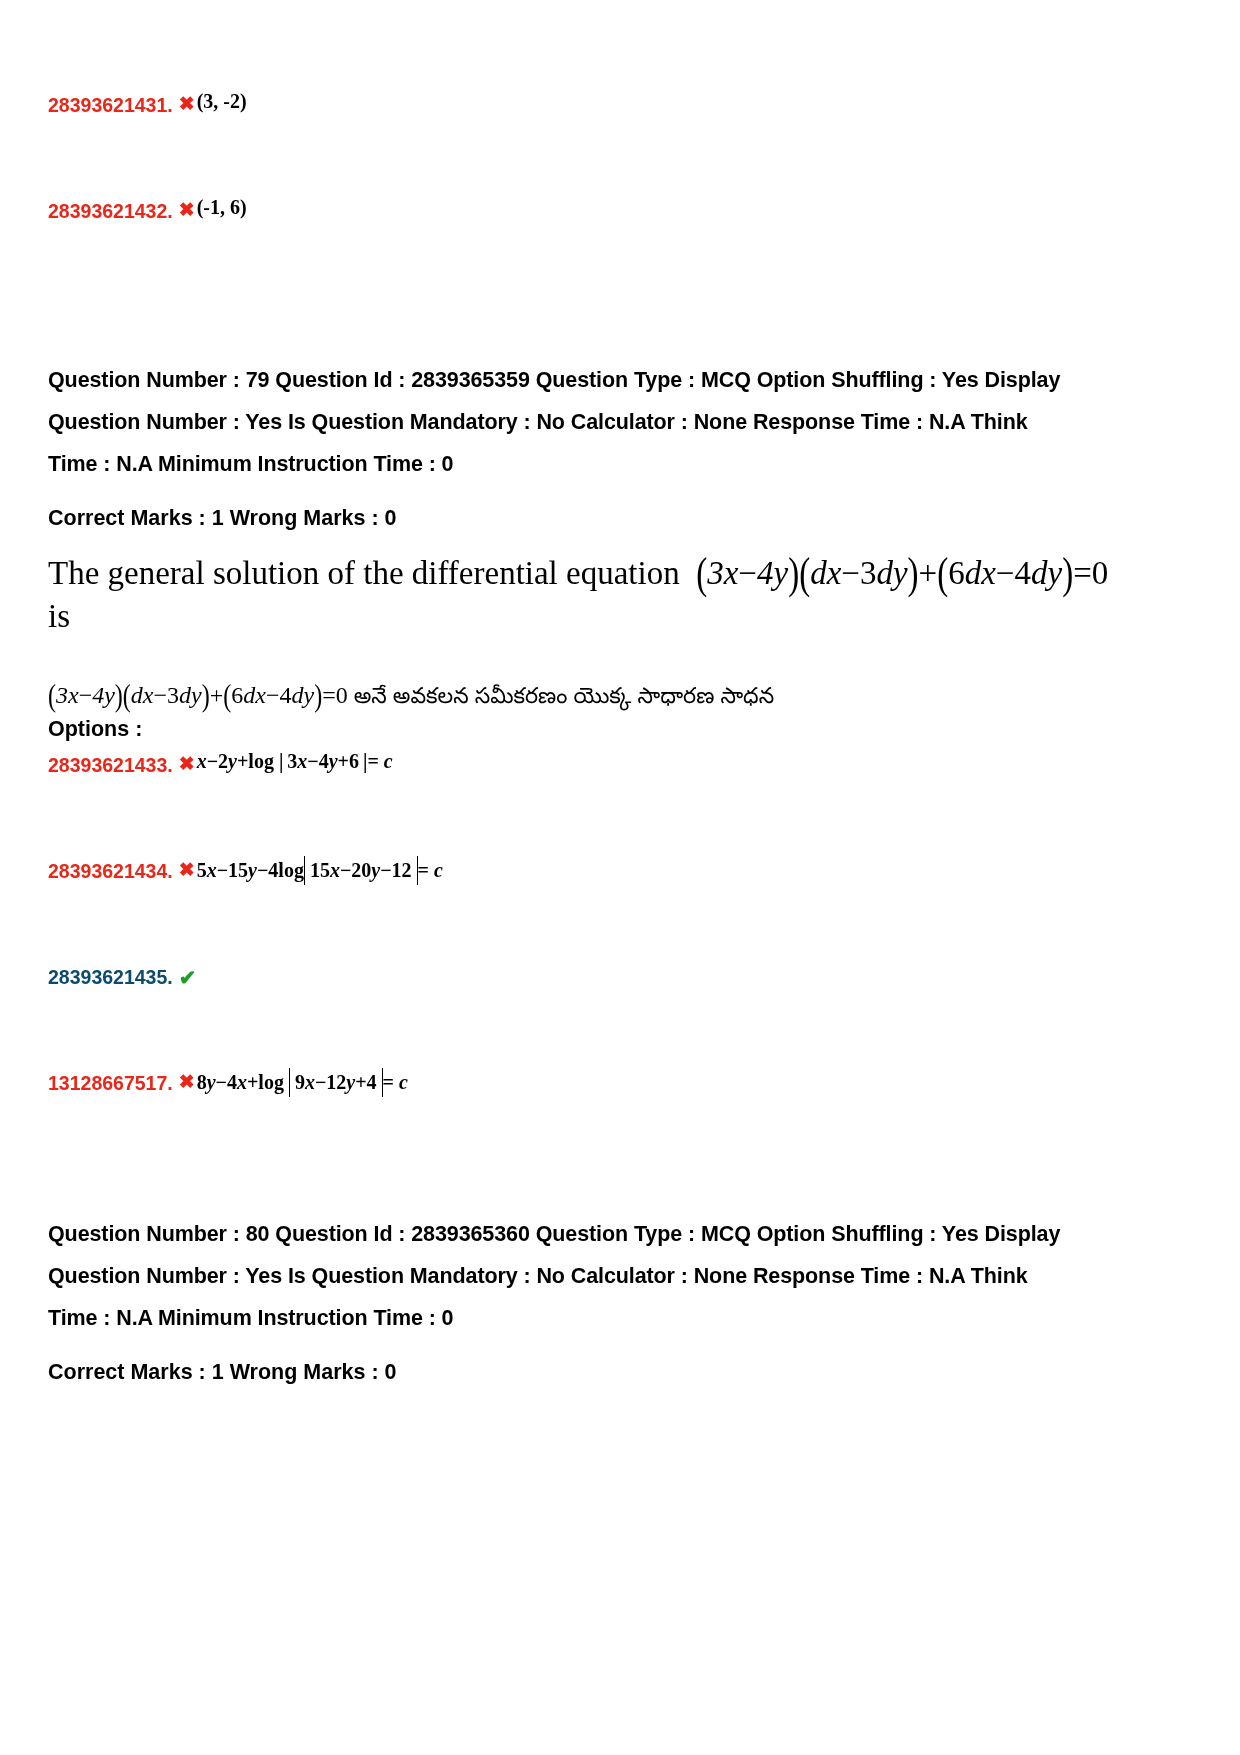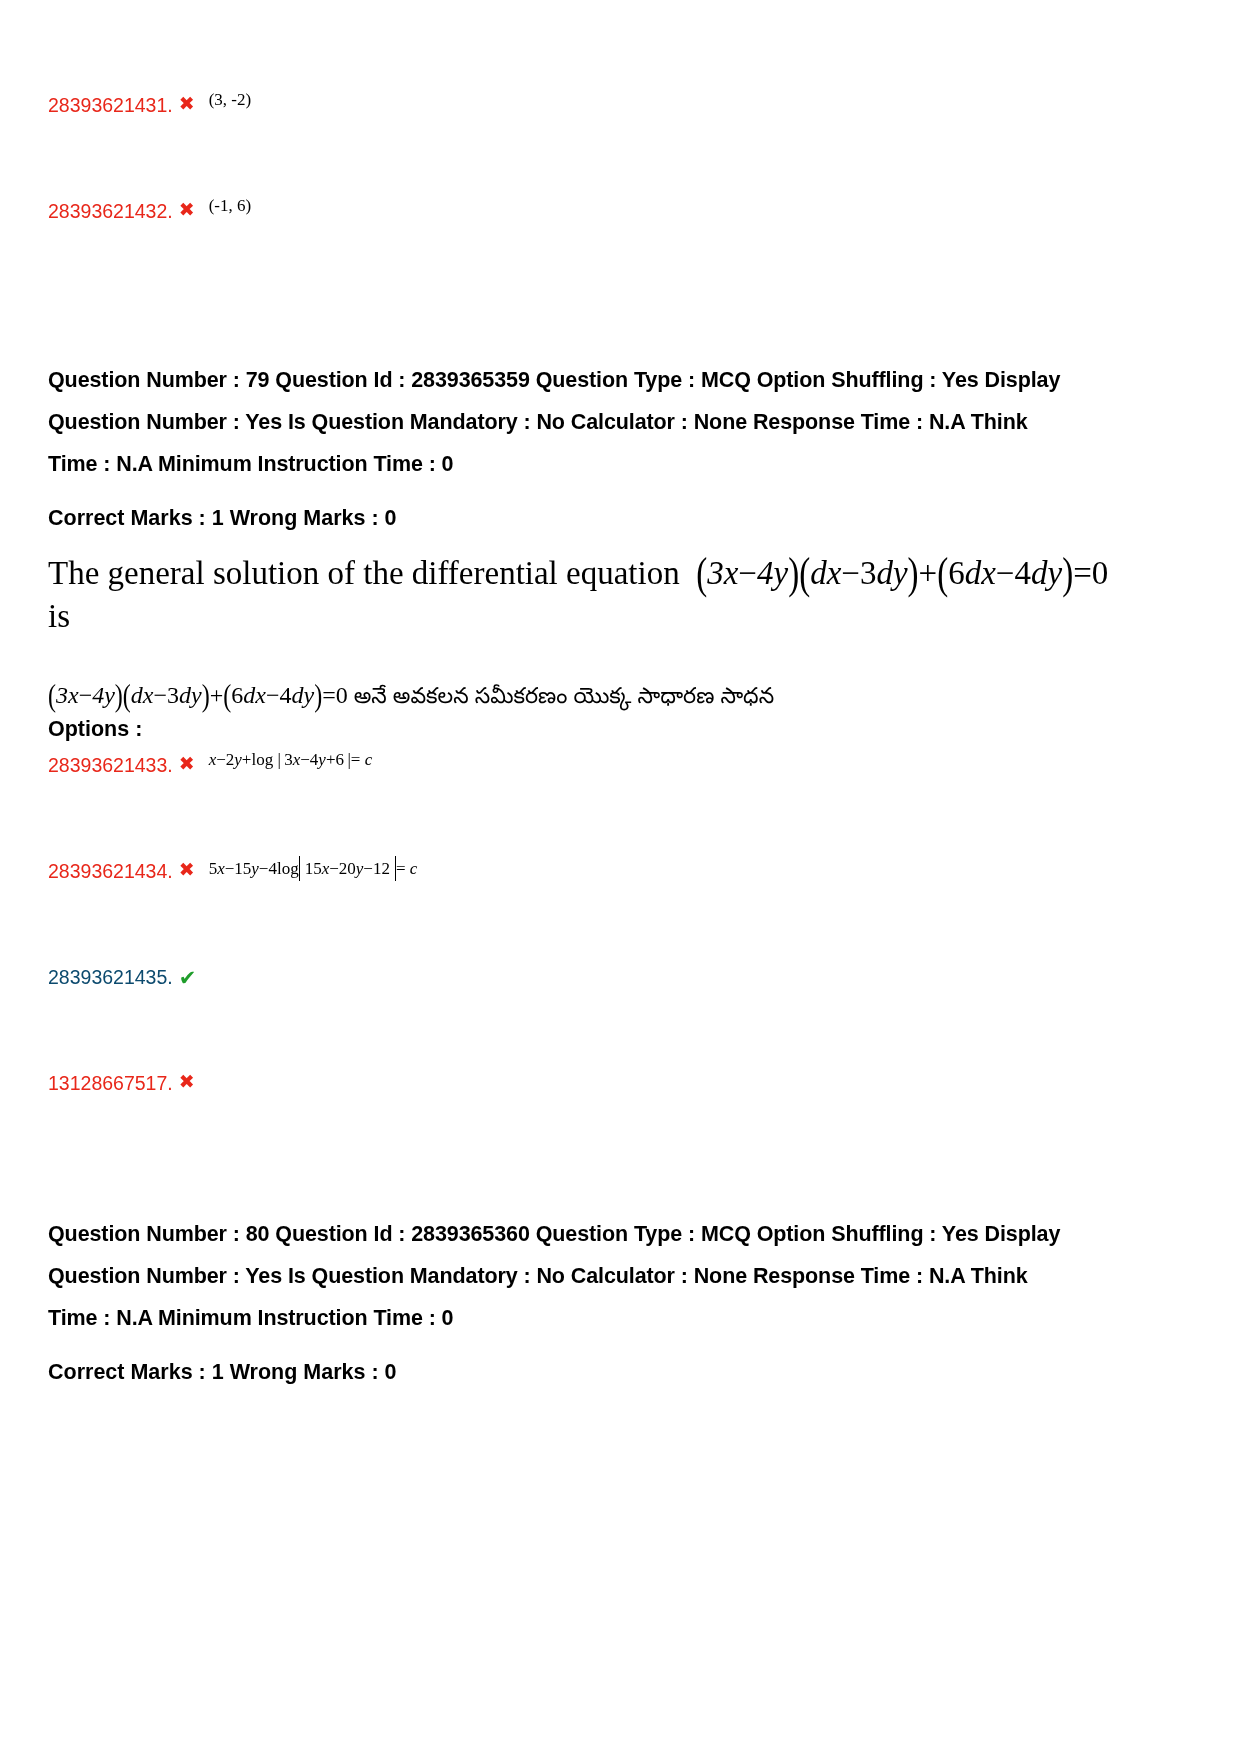--- a/index.html
+++ b/index.html
@@ -20,43 +20,44 @@
     box-sizing: border-box;
     padding: 90px 100px 40px 48px;
     position: relative;
   }
   
   .opt-row {
     display: flex;
     align-items: flex-start;
     margin: 0 0 0 0;
     min-height: 46px;
+    font-weight: bold;
   }
   .opt-id {
     font-size: 19.5px;
     color: #e8271a;
     white-space: nowrap;
     line-height: 1.2;
     padding-top: 4px;
   }
   .opt-id.correct {
     color: #0c4a6e;
   }
   .opt-mark {
     font-size: 19px;
     margin-left: 6px;
     line-height: 1.2;
     padding-top: 3px;
   }
   .opt-mark.wrong { color: #e8271a; }
   .opt-mark.right { color: #1f9d2b; font-size: 21px; }
   .opt-math {
-    margin-left: 14px;
+    margin-left: 2px;
     font-family: "Liberation Serif", serif;
-    font-size: 17px;
+    font-size: 20px;
     line-height: 1.15;
     white-space: nowrap;
   }
   .spacer-sm { height: 60px; }
   .spacer-md { height: 100px; }
   .spacer-lg { height: 118px; }
 
   
   .meta {
     font-weight: bold;
@@ -169,20 +170,23 @@
     <div class="opt-row">
       <span class="opt-id correct">28393621435.</span>
       <span class="opt-mark right">✔</span>
     </div>
 
     <div class="spacer-sm"></div>
 
     <div class="opt-row">
       <span class="opt-id">13128667517.</span>
       <span class="opt-mark wrong">✖</span>
+      <span class="opt-math">
+        8<span class="mathi">y</span>−4<span class="mathi">x</span>+log&nbsp;<span class="tallabs">9<span class="mathi">x</span>−12<span class="mathi">y</span>+4</span>=&nbsp;<span class="mathi">c</span>
+      </span>
     </div>
   </div>
 
   <div class="spacer-md"></div>
 
   <div>
     <div class="meta">Question Number : 80 Question Id : 2839365360 Question Type : MCQ Option Shuffling : Yes Display Question Number : Yes Is Question Mandatory : No Calculator : None Response Time : N.A Think Time : N.A Minimum Instruction Time : 0</div>
     <div class="meta-line2">Correct Marks : 1 Wrong Marks : 0</div>
   </div>
 

